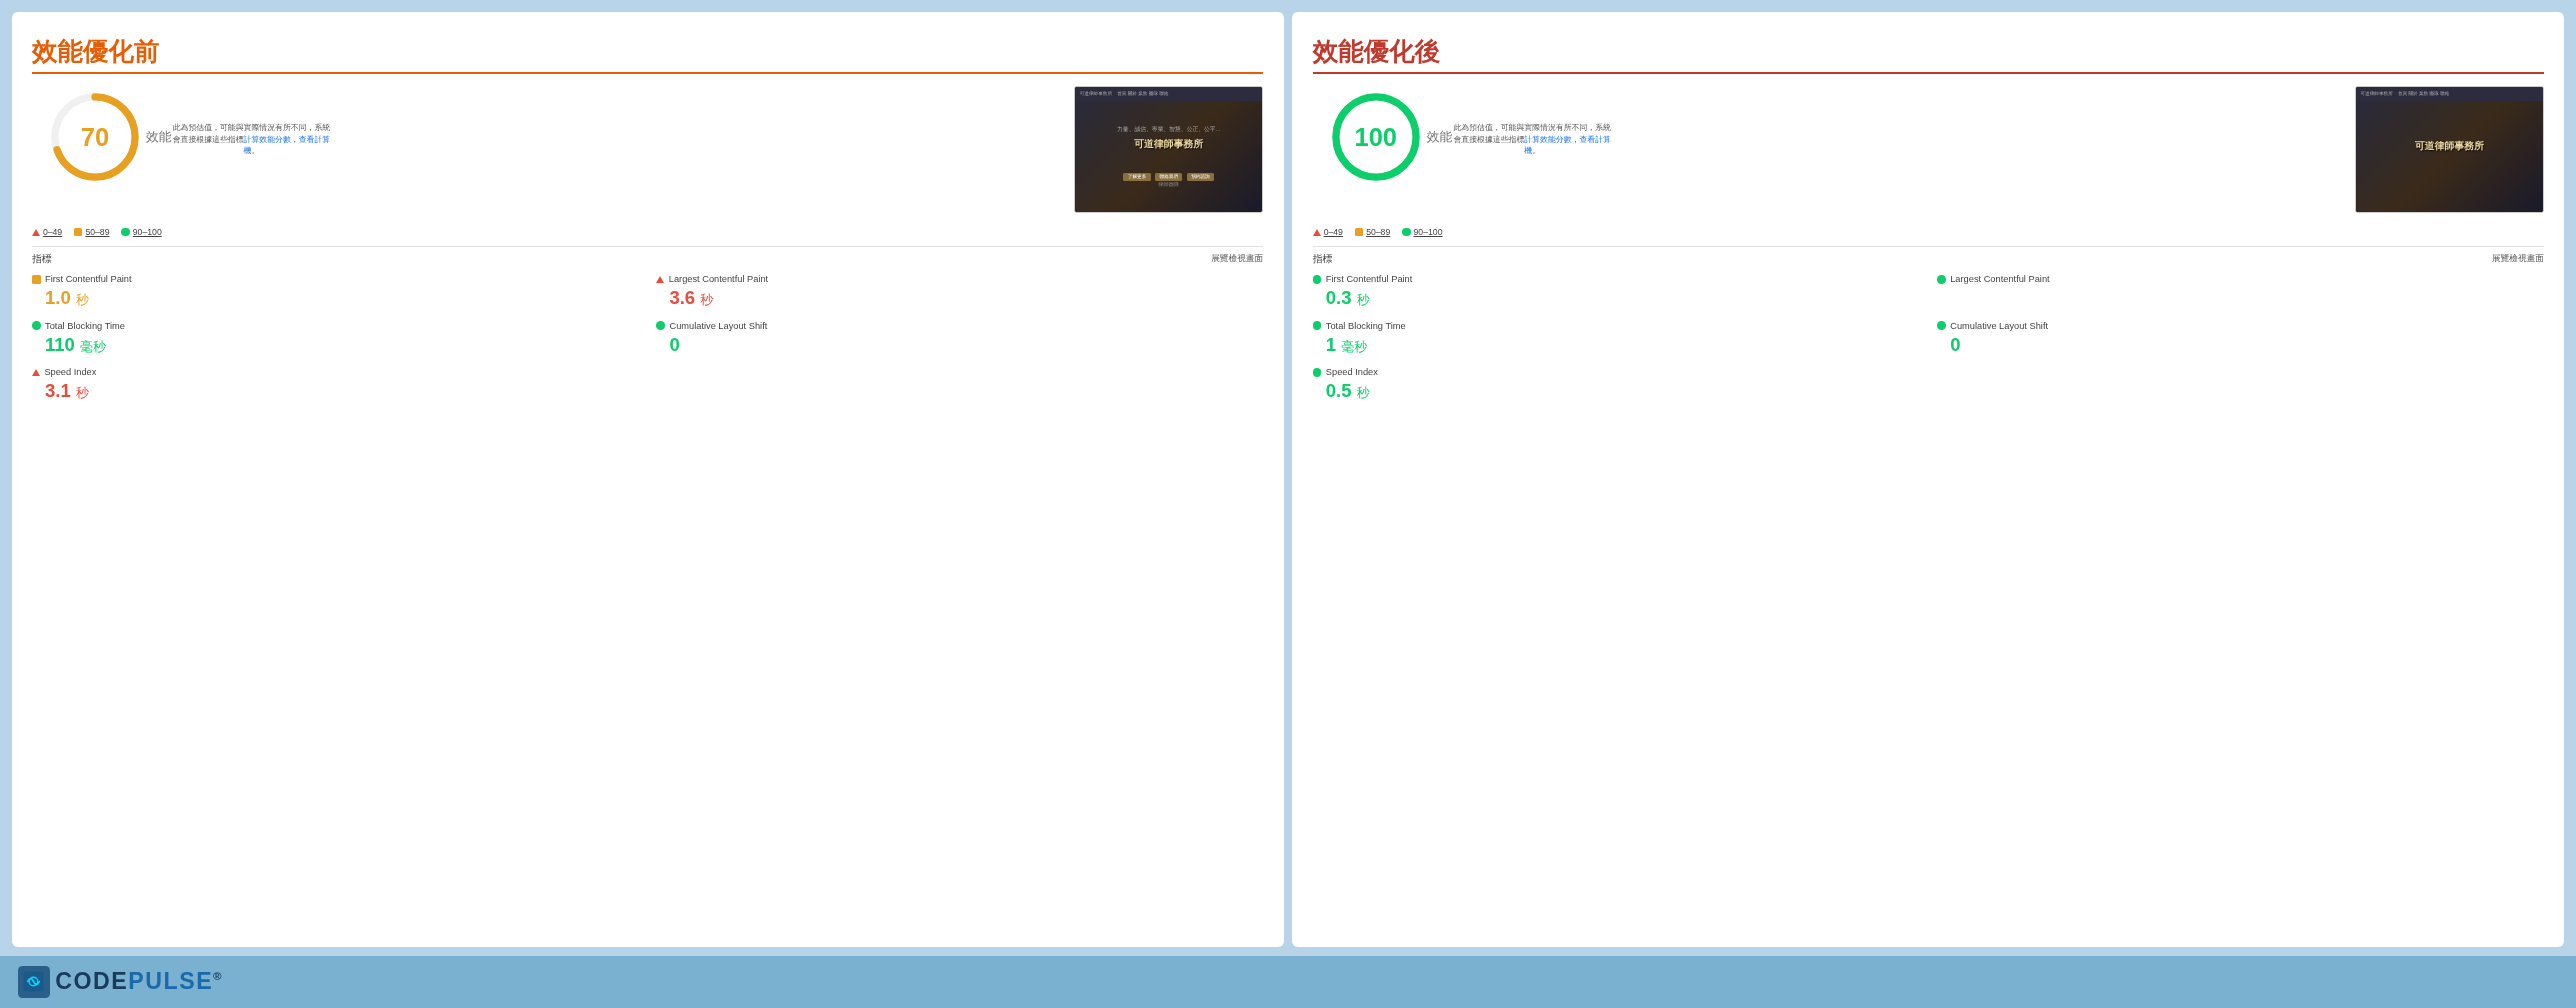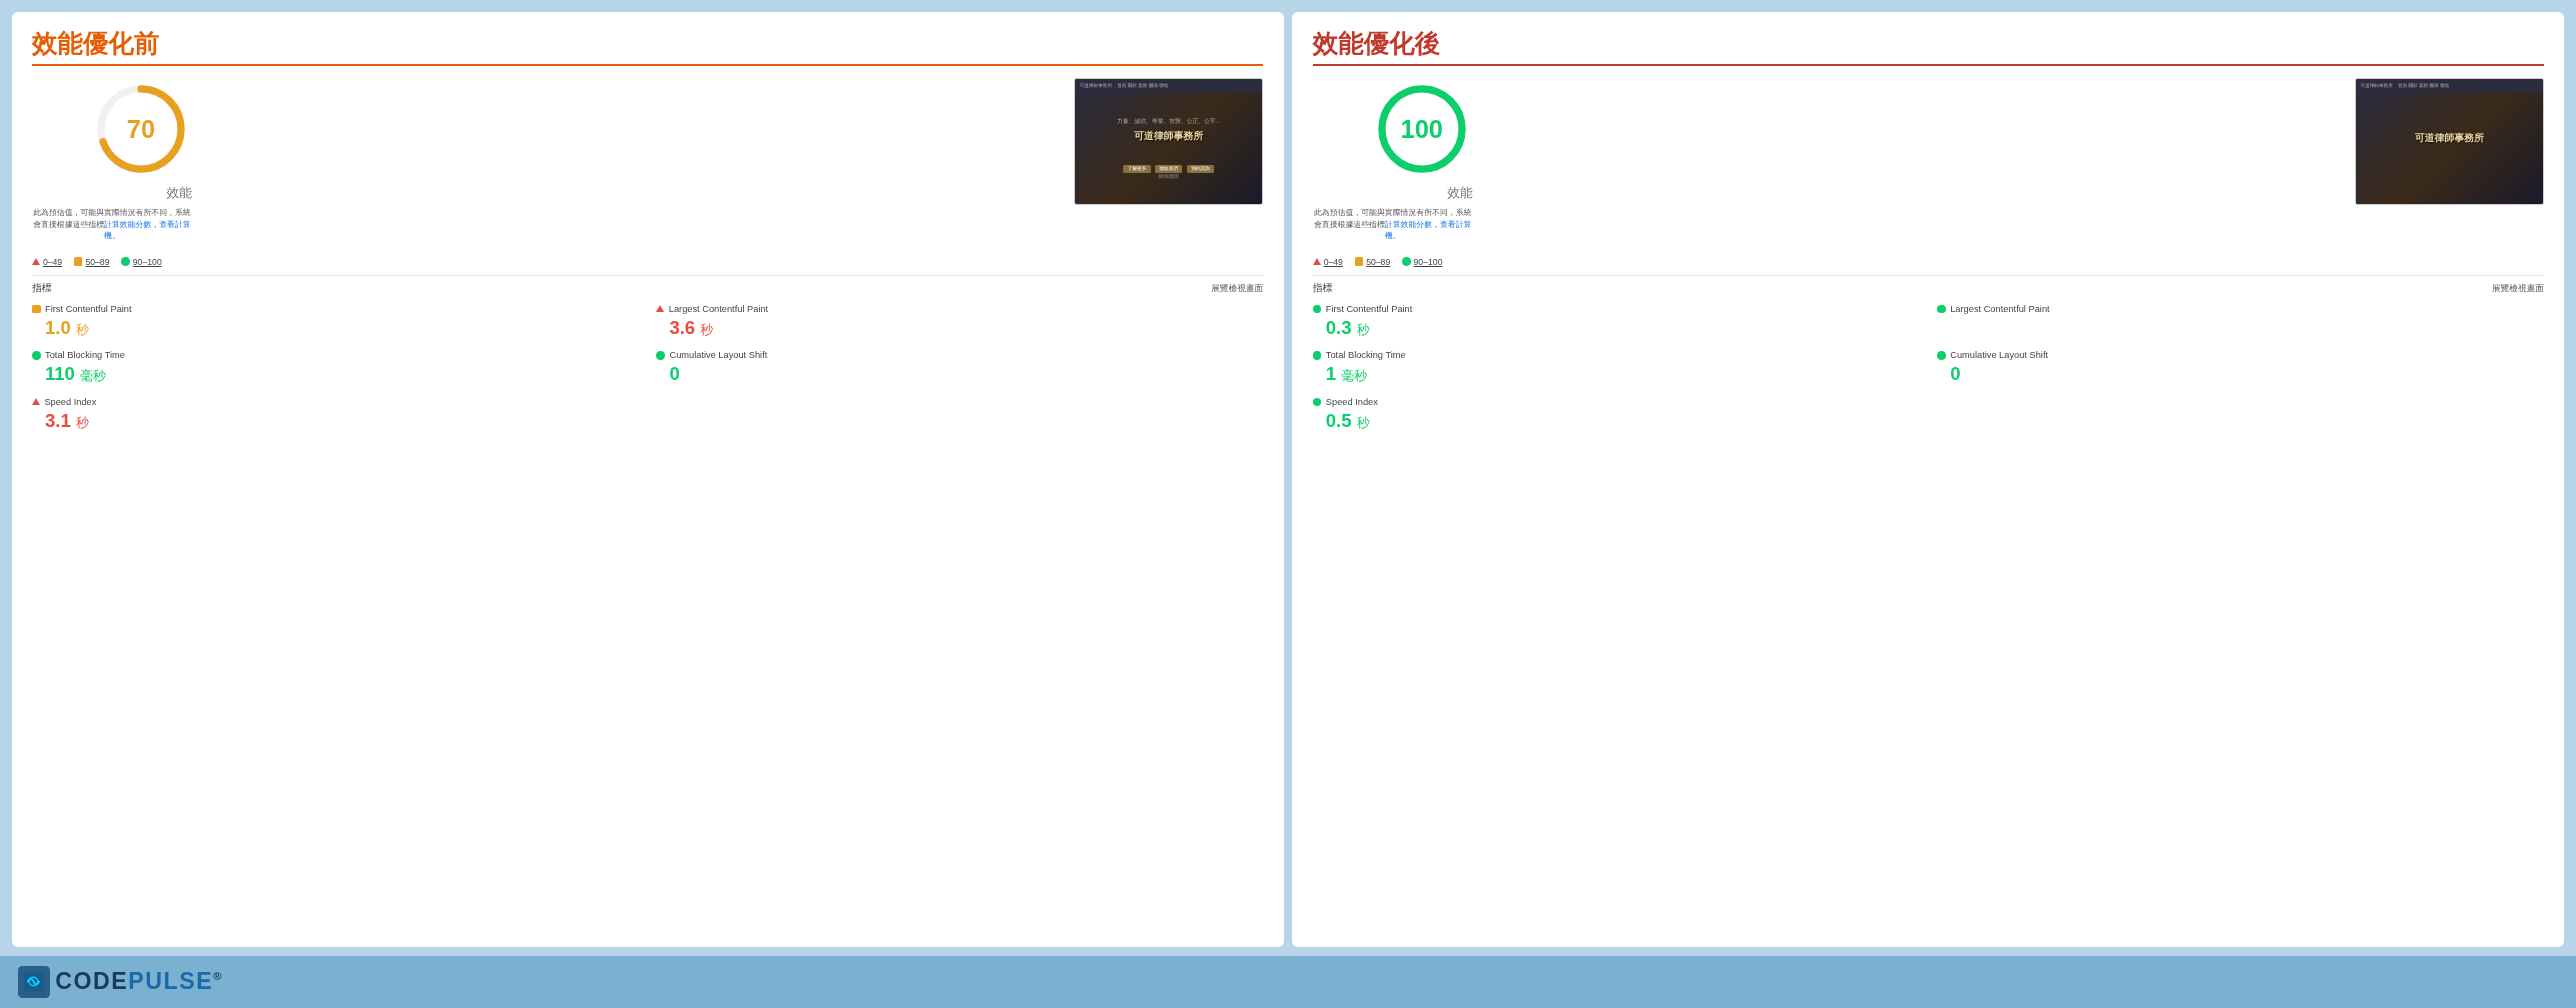--- a/index.html
+++ b/index.html
@@ -23,35 +23,37 @@
       padding: 14.5px 20.4px;
       display: flex;
       flex-direction: column;
     }
     .panel-title {
       font-size: 2.2em;
       font-weight: bold;
       margin-bottom: 11.6px;
       display: inline-block;
       padding-bottom: 2.9px;
+      margin-top: 8px;
     }
     .panel-title.before { color: #e85d04; border-bottom: 2.9px solid #e85d04; }
     .panel-title.after { color: #c0392b; border-bottom: 2.9px solid #c0392b; }
 
     .top-section {
       display: flex;
       align-items: flex-start;
       gap: 14.5px;
       margin-bottom: 8.7px;
     }
     .score-area {
       display: flex;
-      flex-direction: column;
-      align-items: flex-end;
+      flex-direction: row;
+      align-items: center;
       min-width: 131px;
+      margin-left: 12px;
     }
     .score-circle {
       position: relative;
       width: 102px;
       height: 102px;
       margin-bottom: 5.8px;
     }
     .score-circle svg {
       width: 102px;
       height: 102px;

